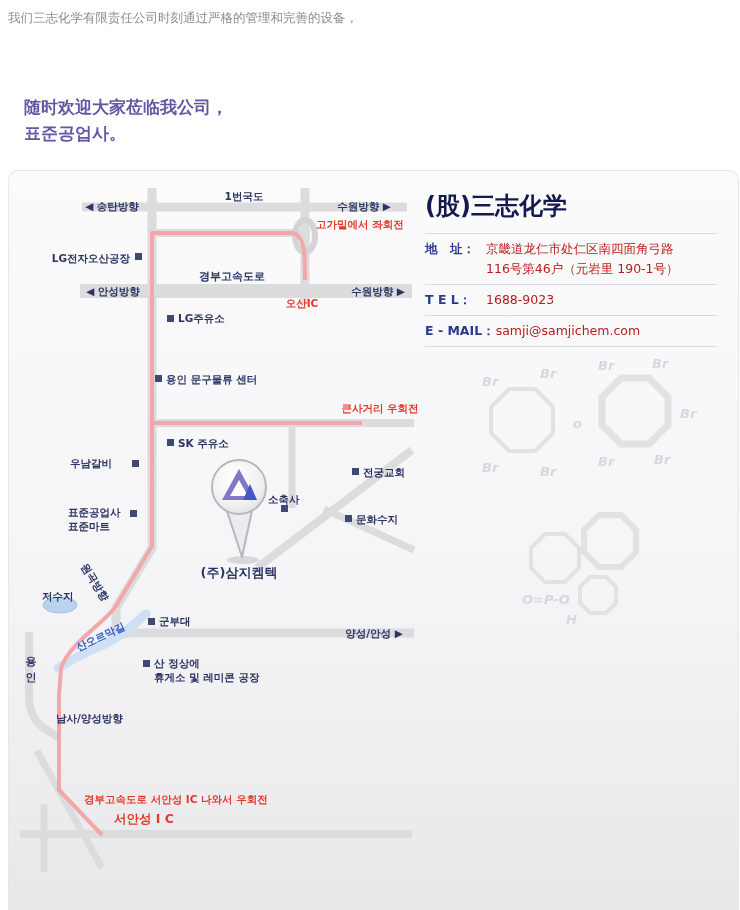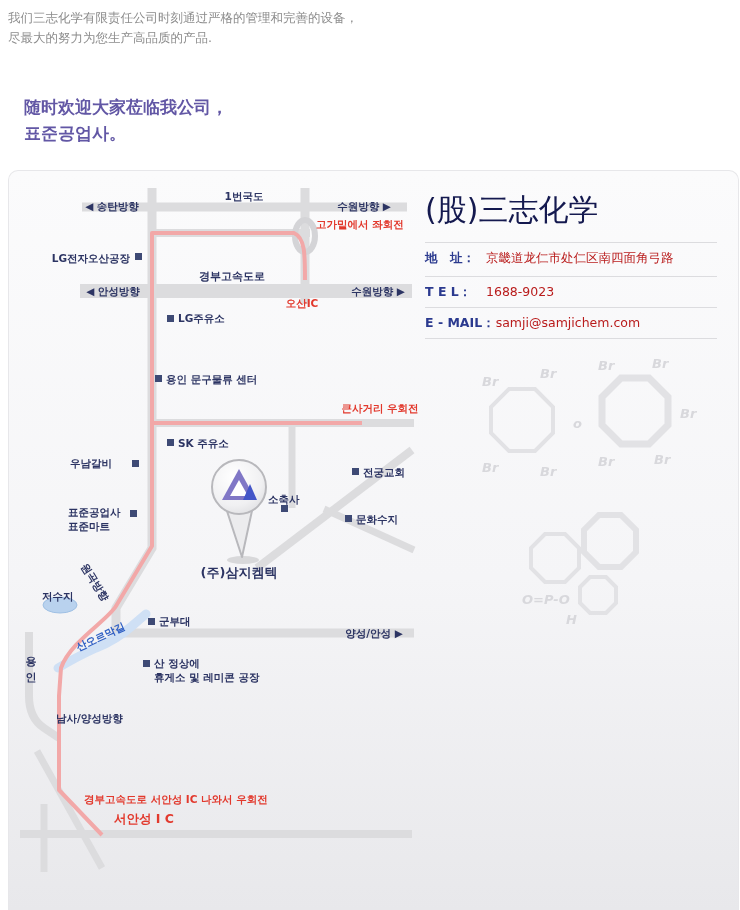--- a/index.html
+++ b/index.html
@@ -29,21 +29,21 @@
   .map-svg { position:absolute; left:12px; top:176px; }
 
   .yongin-label {
     position:absolute; left:22px; top:648px;
     writing-mode:vertical-rl; text-orientation:upright;
     font-size:11px; font-weight:bold; color:#2c3463; letter-spacing:5px;
   }
 
   .info { position:absolute; left:425px; top:190px; width:292px; }
   .info-title {
-    font-size:30px; font-weight:normal; color:#14194f; margin-bottom:11px;
+    font-size:24px; font-weight:bold; color:#14194f; margin-bottom:11px;
   }
   .divider { border-top:1px solid #dcdcdf; height:0; }
   .info-row { display:flex; padding:7px 0 6px 0; font-size:12.5px; line-height:1.35; }
   .info-row.cont { padding-top:0; margin-top:-3px; }
   .info-row .lbl {
     flex:0 0 60px; text-align:left; color:#2b3a8f; font-weight:bold; white-space:nowrap;
   }
   .info-row .val { color:#b91c1c; padding-left:1px; }
 
   .wm-svg { position:absolute; left:470px; top:348px; }
@@ -65,21 +65,20 @@
   .ring { stroke:#e2e2e5; fill:none; }
   .atom { font-size:13px; font-weight:bold; fill:#d8d8dc; font-style:italic; }
 </style>
 </head>
 <body>
 
 <div class="page">
 
   <div class="intro">
     <div>我们三志化学有限责任公司时刻通过严格的管理和完善的设备，</div>
-    <div>尽最大的努力为您生产高品质的产品.</div>
   </div>
 
   <div class="welcome">
     <div>随时欢迎大家莅临我公司，</div>
     <div>표준공업사。</div>
   </div>
 
   <div class="panel"></div>
 
   <svg class="map-svg" width="410" height="710" viewBox="0 0 410 710">
@@ -179,20 +178,21 @@
 
   <div class="info">
     <div class="info-title">(股)三志化学</div>
     <div class="divider"></div>
     <div class="info-row">
       <span class="lbl">地　址：</span>
       <span class="val">京畿道龙仁市处仁区南四面角弓路</span>
     </div>
     <div class="info-row cont">
       <span class="lbl"></span>
+      <span class="val">116号第46户（元岩里 190-1号）</span>
     </div>
     <div class="divider"></div>
     <div class="info-row">
       <span class="lbl">T E L：</span>
       <span class="val">1688-9023</span>
     </div>
     <div class="divider"></div>
     <div class="info-row">
       <span class="lbl">E - MAIL：</span>
       <span class="val">samji@samjichem.com</span>

